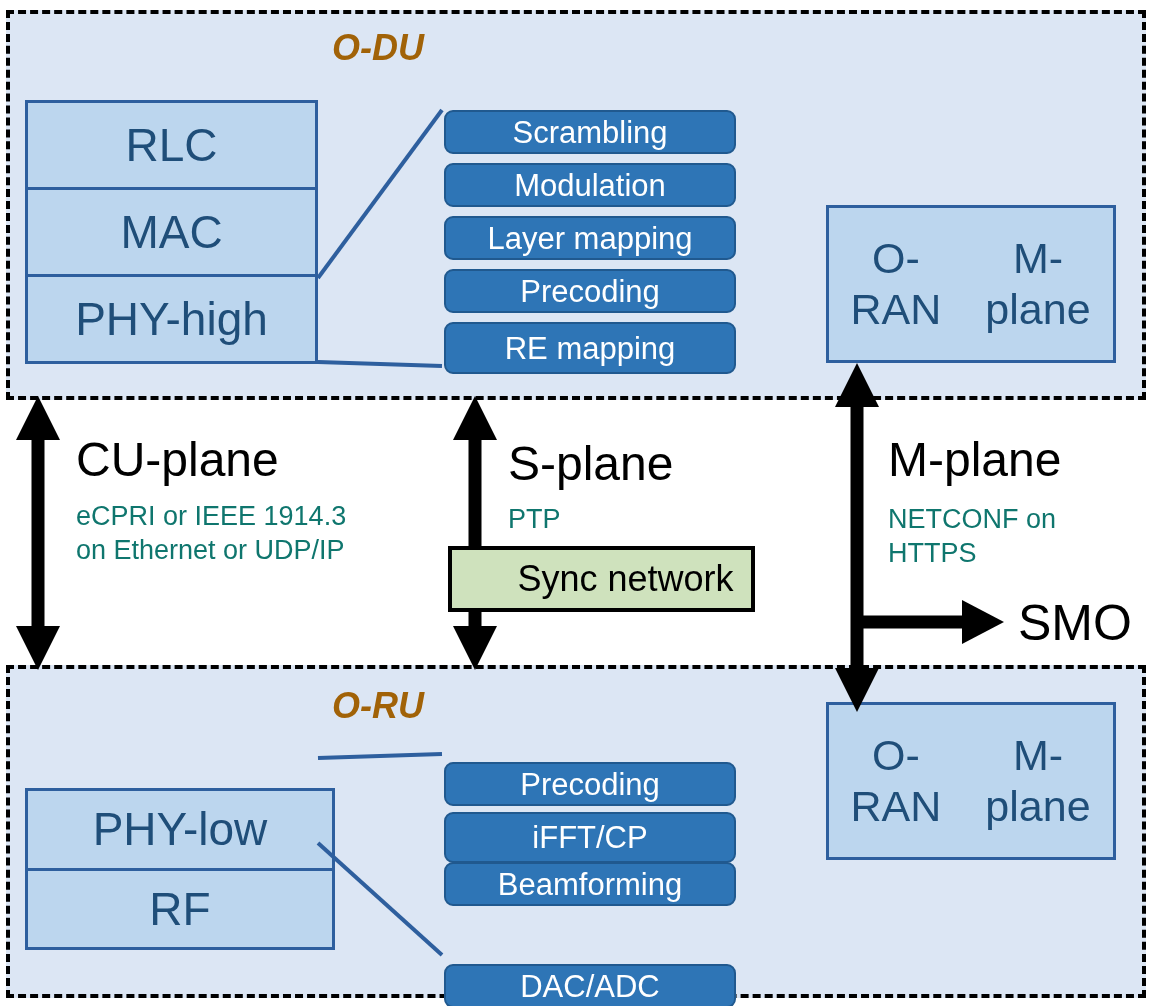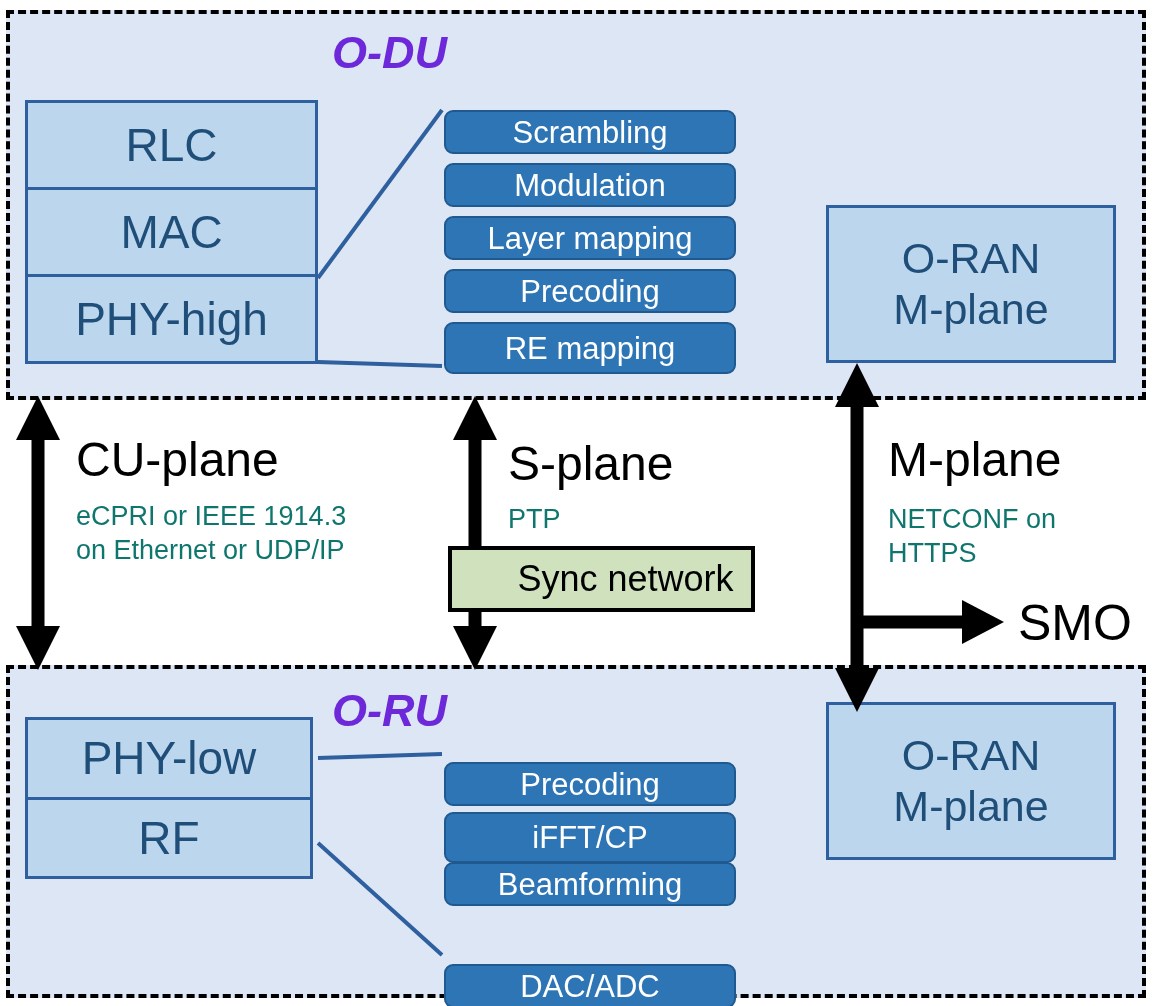--- a/index.html
+++ b/index.html
@@ -20,22 +20,22 @@
   .unit-box {
     position: absolute;
     background: #dce6f4;
     border: 4px dashed #000000;
     box-sizing: border-box;
   }
   .unit-title {
     position: absolute;
     font-style: italic;
     font-weight: 700;
-    color: #6d28d9;
-    font-size: 45px;
+    color: #a16207;
+    font-size: 36px;
     line-height: 1;
     white-space: nowrap;
   }
 
   
   .stack {
     position: absolute;
     box-sizing: border-box;
     border: 3px solid #2e5f9e;
     background: #bcd6ee;
@@ -76,21 +76,21 @@
   
   .mplane-box {
     position: absolute;
     box-sizing: border-box;
     background: #bcd6ee;
     border: 3px solid #2e5f9e;
     color: #1f4e79;
     font-size: 43px;
     line-height: 1.18;
     display: flex;
-    flex-direction: column;
+    flex-direction: row;
     align-items: center;
     justify-content: center;
     text-align: center;
   }
 
   
   .sync-box {
     position: absolute;
     box-sizing: border-box;
     background: #cfe2bd;
@@ -161,21 +161,21 @@
   </div>
 
   <div class="mplane-box" style="left:826px; top:205px; width:290px; height:158px;">
     <span>O-RAN</span>
     <span>M-plane</span>
   </div>
 
   <div class="unit-box" style="left:6px; top:665px; width:1140px; height:333px;"></div>
   <div class="unit-title" style="left:332px; top:688px;">O-RU</div>
 
-  <div class="stack" style="left:25px; top:717px; width:288px; height:162px;">
+  <div class="stack" style="left:25px; top:788px; width:310px; height:162px;">
     <div class="stack-row">PHY-low</div>
     <div class="stack-row">RF</div>
   </div>
 
   <div class="fn-list">
     <div class="fn-box" style="left:444px; top:762px; width:292px; height:44px;">Precoding</div>
     <div class="fn-box" style="left:444px; top:812px; width:292px; height:51px;">iFFT/CP</div>
     <div class="fn-box" style="left:444px; top:862px; width:292px; height:44px;">Beamforming</div>
     <div class="fn-box" style="left:444px; top:964px; width:292px; height:44px;">DAC/ADC</div>
   </div>

